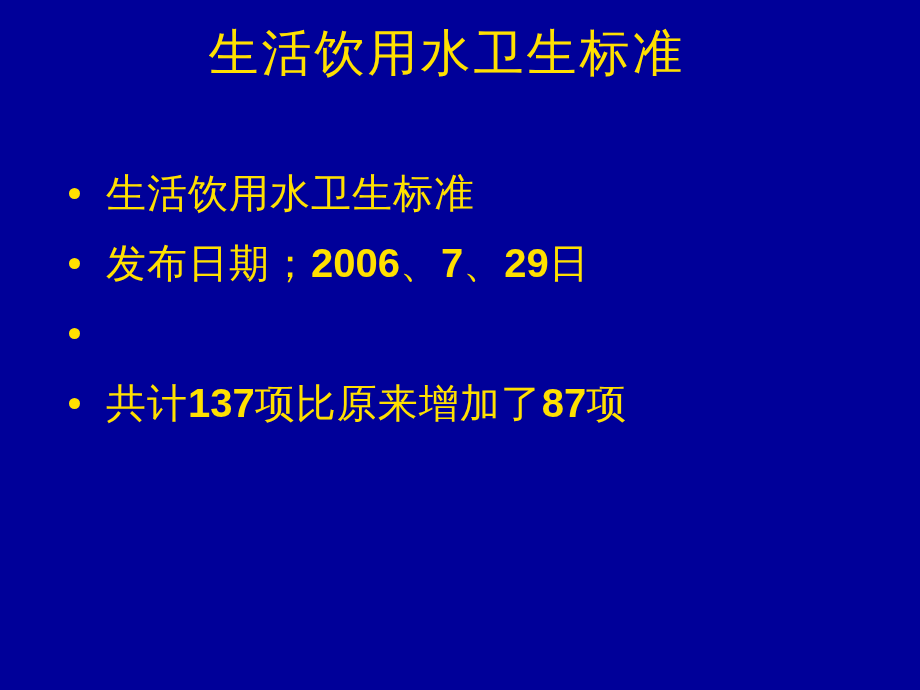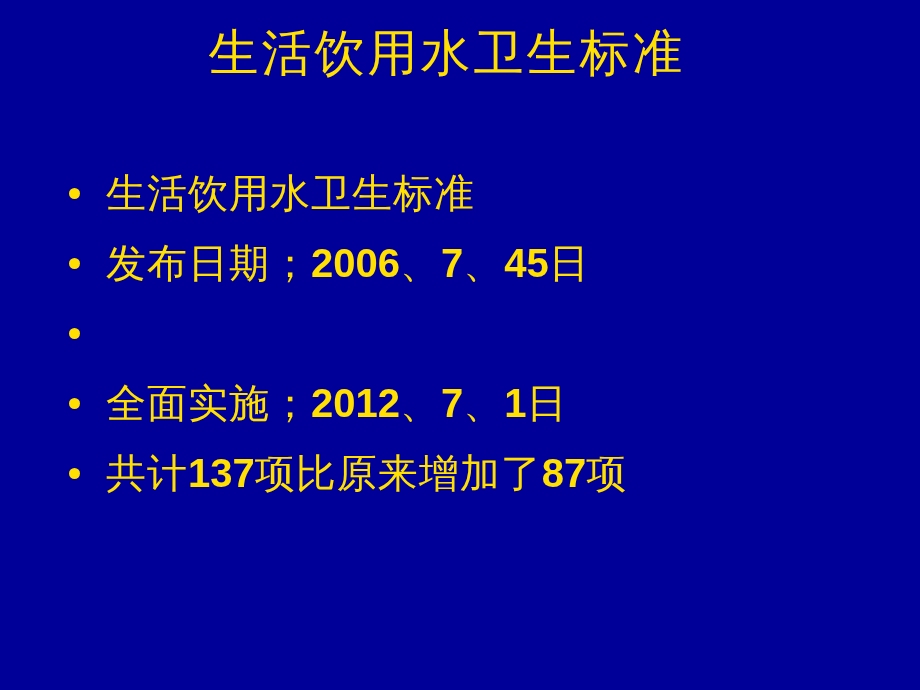--- a/index.html
+++ b/index.html
@@ -82,31 +82,27 @@
 
   <ul class="bullet-list">
 
     <li class="bullet-item">
       <span class="bullet-marker"></span>
       <span class="bullet-text">生活饮用水卫生标准</span>
     </li>
 
     <li class="bullet-item">
       <span class="bullet-marker"></span>
-      <span class="bullet-text">发布日期；<span class="num">2006</span>、<span class="num">7</span>、<span class="num">45</span>日</span>
+      <span class="bullet-text">发布日期；<span class="num">2006</span>、<span class="num">7</span>、<span class="num">29</span>日</span>
     </li>
 
     <li class="bullet-item">
       <span class="bullet-marker"></span>
     </li>
 
-    <li class="bullet-item">
-      <span class="bullet-marker"></span>
-      <span class="bullet-text">全面实施；<span class="num">2012</span>、<span class="num">7</span>、<span class="num">1</span>日</span>
-    </li>
 
     <li class="bullet-item">
       <span class="bullet-marker"></span>
       <span class="bullet-text">共计<span class="num">137</span>项比原来增加了<span class="num">87</span>项</span>
     </li>
 
   </ul>
 
 </div>
 

